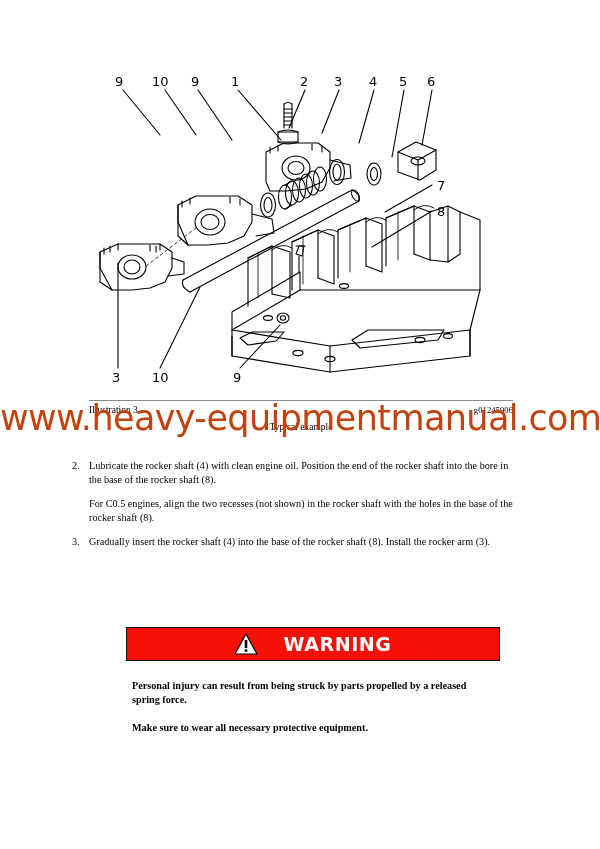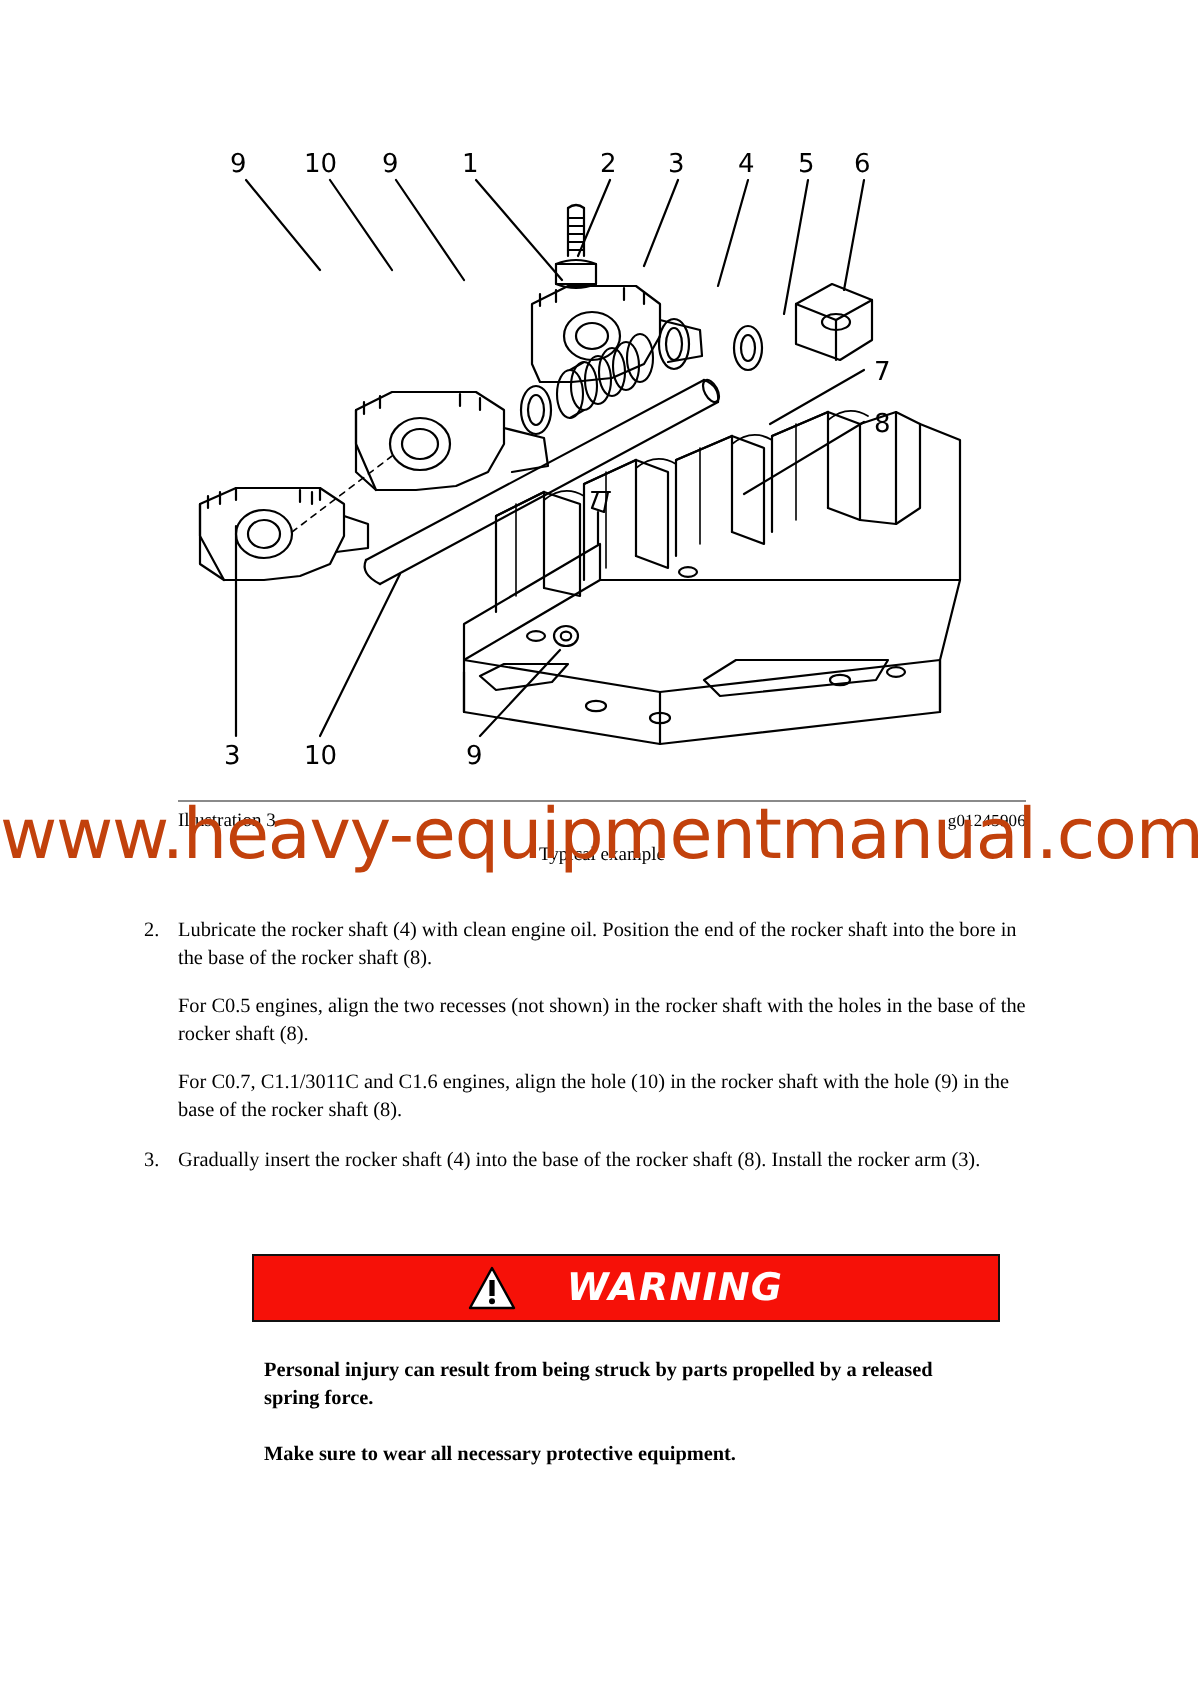--- a/index.html
+++ b/index.html
@@ -106,21 +106,20 @@
     border: 1px solid #111;
     display: flex;
     align-items: center;
     justify-content: center;
     box-sizing: border-box;
   }
   #warning-banner-inner {
     display: flex;
     align-items: center;
     gap: 25px;
-    font-style: italic;
   }
   #warning-triangle { display: block; }
   #warning-title {
     color: #ffffff;
     font-family: "DejaVu Sans", "Liberation Sans", sans-serif;
     font-weight: bold;
     font-size: 19px;
     letter-spacing: .6px;
     line-height: 19px;
   }
@@ -329,21 +328,20 @@
   <div id="steps">
 
     <div class="step">
       <div class="step-num">2.</div>
       <div class="step-body">
         <p class="step-para">Lubricate the rocker shaft (4) with clean engine oil. Position the end of the rocker shaft into the bore in the base of the rocker shaft (8).</p>
       </div>
     </div>
 
     <p class="sub-para">For C0.5 engines, align the two recesses (not shown) in the rocker shaft with the holes in the base of the rocker shaft (8).</p>
-    <p class="sub-para">For C0.7, C1.1/3011C and C1.6 engines, align the hole (10) in the rocker shaft with the hole (9) in the base of the rocker shaft (8).</p>
 
     <div class="step">
       <div class="step-num">3.</div>
       <div class="step-body">
         <p class="step-para">Gradually insert the rocker shaft (4) into the base of the rocker shaft (8). Install the rocker arm (3).</p>
       </div>
     </div>
 
   </div>
 

